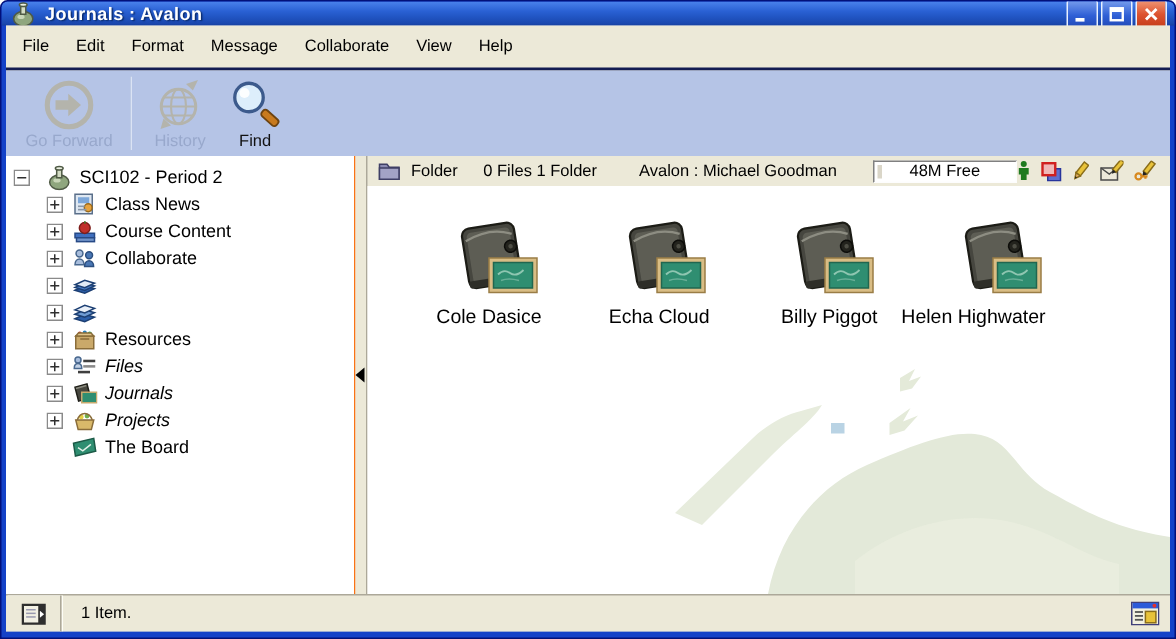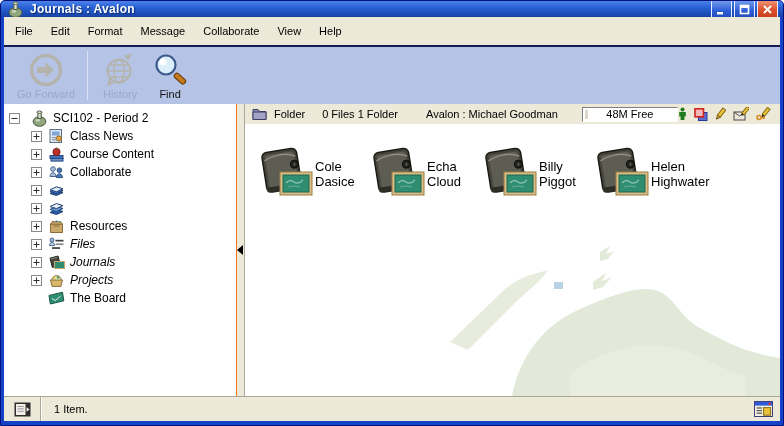--- a/index.html
+++ b/index.html
@@ -57,21 +57,21 @@
   .content-header{height:20px;flex:0 0 auto;background:var(--bar-bg,#ece9d8);display:flex;align-items:center;font-size:11px;color:#000;padding:0 8px 0 7px;}
   .ch-folder-icon{display:flex;margin-right:7px;}
   .ch-count{margin-left:17px;}
   .ch-owner{margin-left:28px;}
   .free-box{width:96px;height:15px;margin-left:24px;background:#fff;border:1px solid;border-color:#808080 #fdfdfd #fdfdfd #808080;display:flex;align-items:center;justify-content:center;position:relative;font-size:11px;}
   .free-box::before{content:"";position:absolute;left:2px;top:2px;bottom:2px;width:3px;background:#dad6c8;}
   .header-icons{margin-left:auto;display:flex;align-items:center;gap:7px;}
   .header-icons .hic{display:flex;align-items:center;}
   .content-body{flex:1;position:relative;overflow:hidden;background:#fff;}
   .journals-row{display:flex;gap:8px;padding:21px 0 0 12px;position:relative;z-index:1;}
-  .journal-item{width:104px;display:flex;flex-direction:row;align-items:center;}
+  .journal-item{width:104px;display:flex;flex-direction:column;align-items:flex-end;}
   .journal-label{font-size:13px;margin-top:2px;color:#000;}
   .watermark{position:absolute;right:0;bottom:0;z-index:0;}
   
   .statusbar{height:25px;flex:0 0 auto;background:var(--bar-bg,#ece9d8);border-top:1px solid #aca899;display:flex;align-items:center;font-size:11px;color:#000;}
   .status-icon-cell{width:37px;align-self:stretch;display:flex;align-items:center;justify-content:center;border-right:1px solid #aca899;box-shadow:1px 0 0 #fdfdf6;}
   .status-text{margin-left:13px;}
   .status-right{margin-left:auto;margin-right:7px;display:flex;}
 </style>
 </head>
 <body>

